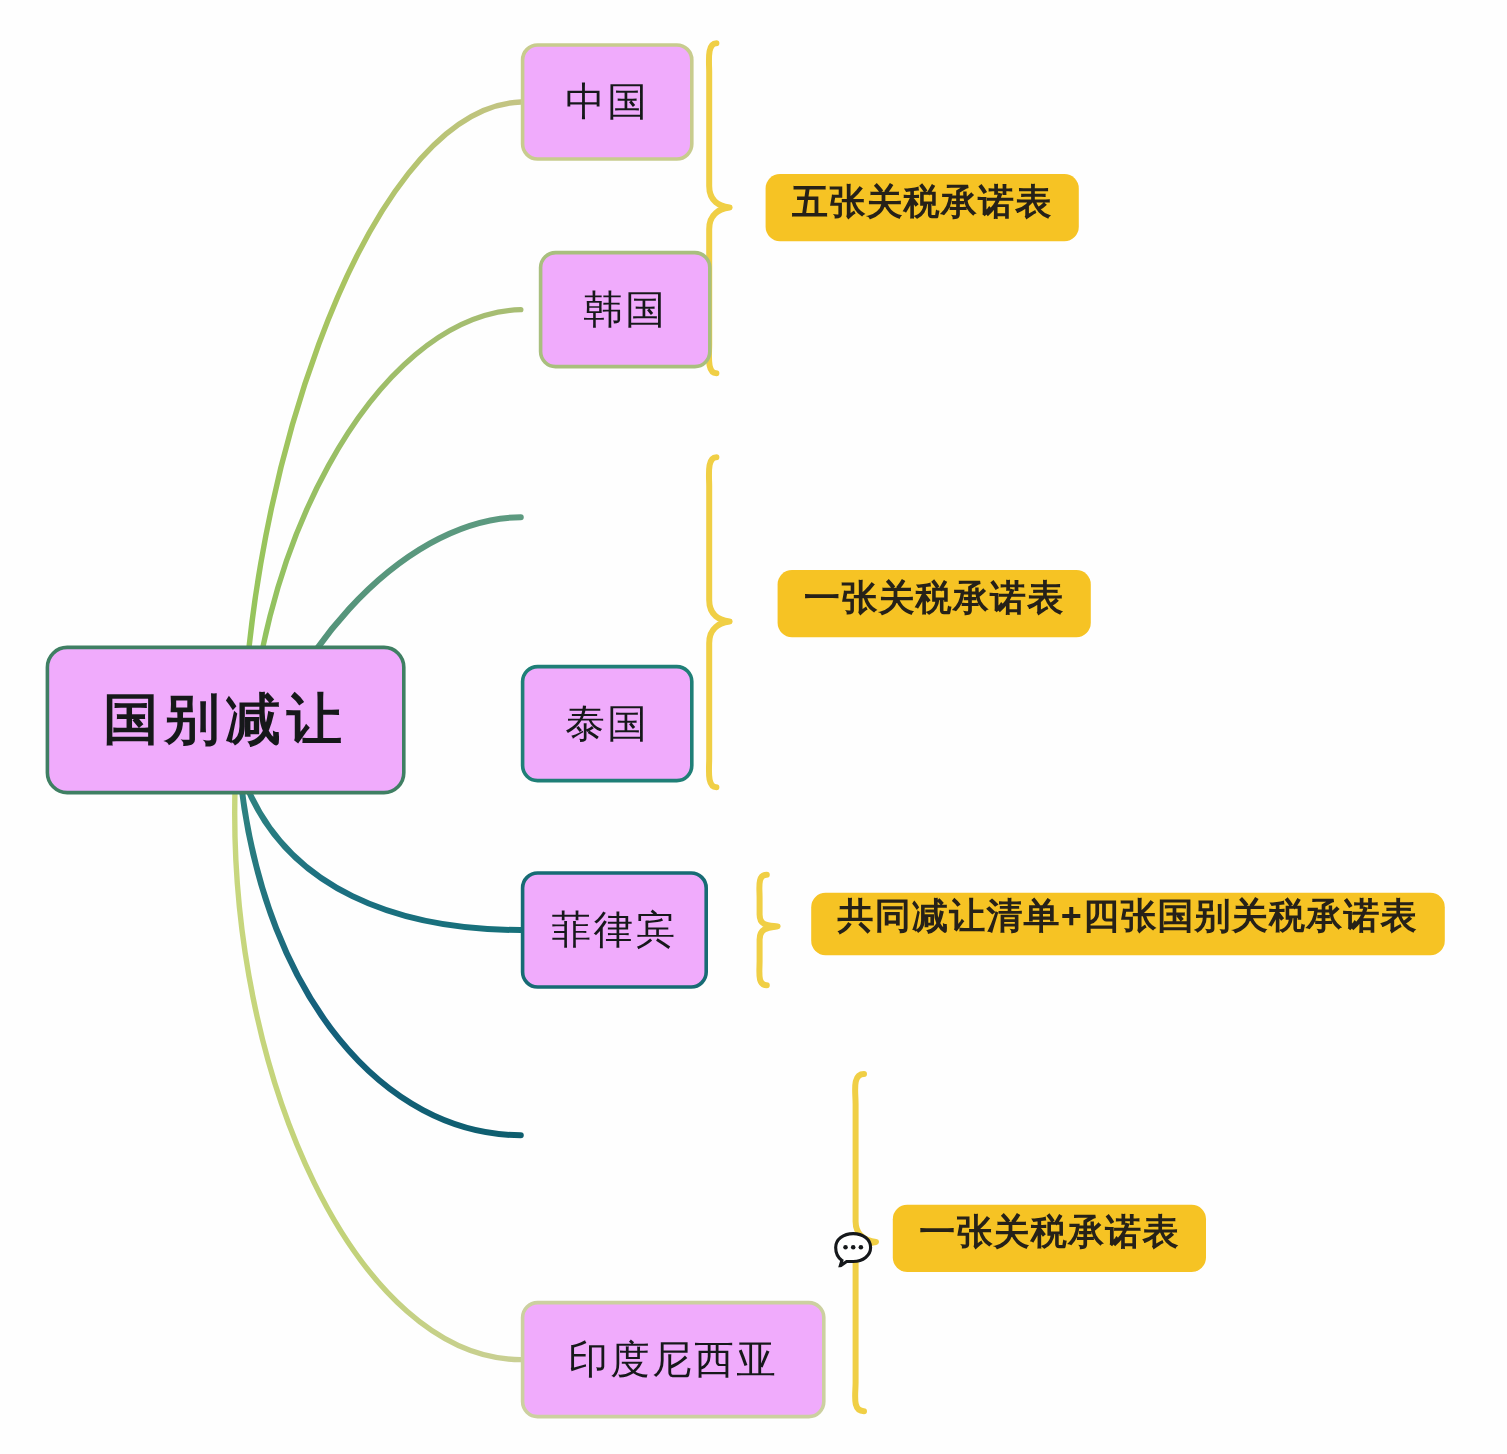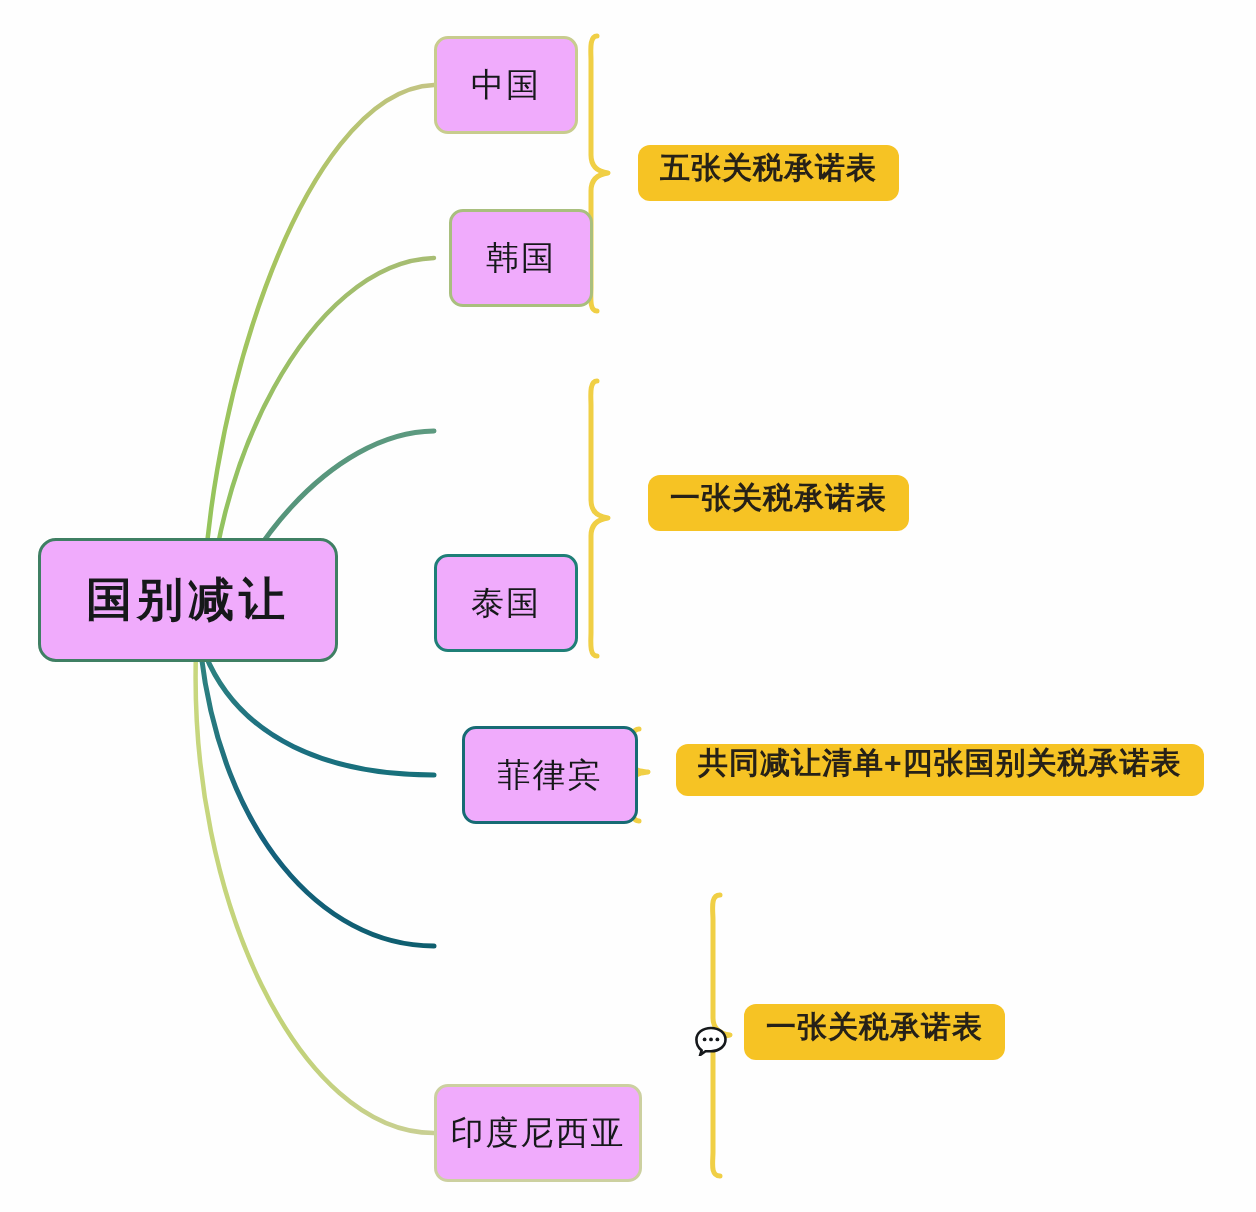--- a/index.html
+++ b/index.html
@@ -52,23 +52,23 @@
     width: 144px;
     height: 98px;
     font-size: 33px;
     border-width: 3px;
     border-style: solid;
   }
   .n-china   { left: 434px; top: 36px;   border-color: #c8cc8e; }
   .n-korea   { left: 434px; top: 209px;  border-color: #a9bf7e; margin-left: 15px; }
   .n-japan   { left: 434px; top: 382px;  border-color: #56927e; }
   .n-thai    { left: 434px; top: 554px;  border-color: #1f7f77; }
-  .n-phil    { left: 434px; top: 726px;  width: 176px; border-color: #176b74; margin-left: 28px; }
+  .n-phil    { left: 434px; top: 726px;  width: 156px; border-color: #176b74; }
   .n-viet    { left: 434px; top: 897px;  border-color: #0d5f6e; }
-  .n-indo    { left: 434px; top: 1084px; width: 208px; border-color: #ccd0a0; }
+  .n-indo    { left: 434px; top: 1084px; width: 254px; border-color: #ccd0a0; }
 
   .tag {
     position: absolute;
     box-sizing: border-box;
     background: #f6c324;
     border-radius: 12px;
     display: flex;
     align-items: flex-end;
     justify-content: center;
     color: #262118;

